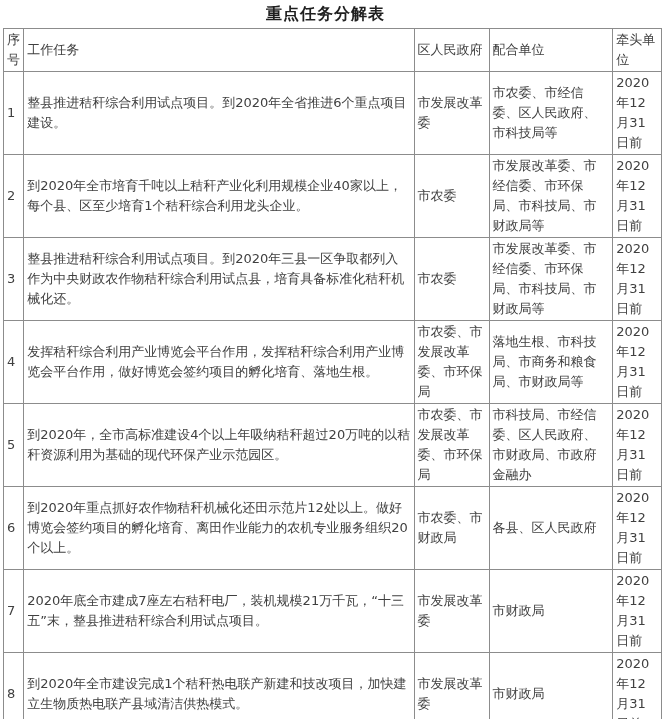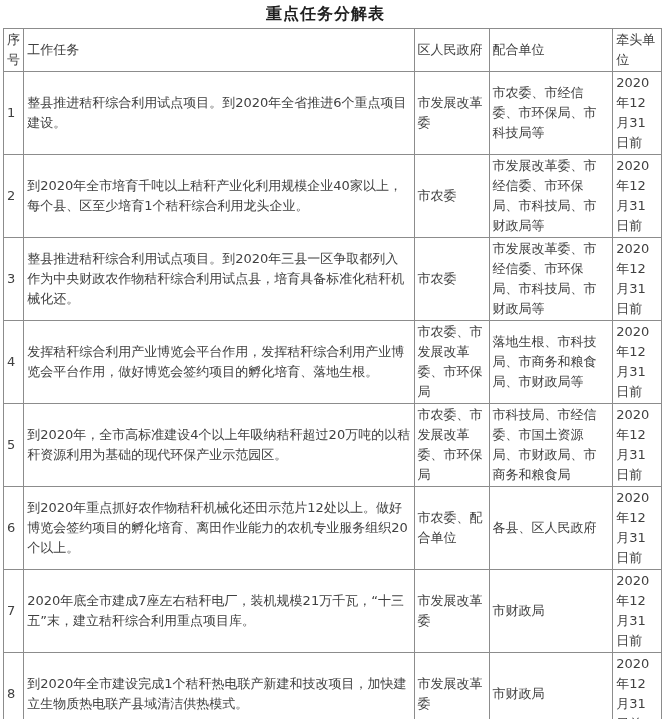--- a/index.html
+++ b/index.html
@@ -75,21 +75,21 @@
         <th>区人民政府</th>
         <th>配合单位</th>
         <th>牵头单位</th>
       </tr>
     </thead>
     <tbody id="table-body">
         <tr>
       <td>1</td>
       <td>整县推进秸秆综合利用试点项目。到2020年全省推进6个重点项目建设。</td>
       <td>市发展改革委</td>
-      <td>市农委、市经信委、市环保局、市科技局等</td>
+      <td>市农委、市经信委、区人民政府、市科技局等</td>
       <td>2020年12月31日前</td>
     </tr>
         <tr>
       <td>2</td>
       <td>到2020年全市培育千吨以上秸秆产业化利用规模企业40家以上，每个县、区至少培育1个秸秆综合利用龙头企业。</td>
       <td>市农委</td>
       <td>市发展改革委、市经信委、市环保局、市科技局、市财政局等</td>
       <td>2020年12月31日前</td>
     </tr>
         <tr>
@@ -103,33 +103,33 @@
       <td>4</td>
       <td>发挥秸秆综合利用产业博览会平台作用，发挥秸秆综合利用产业博览会平台作用，做好博览会签约项目的孵化培育、落地生根。</td>
       <td>市农委、市发展改革委、市环保局</td>
       <td>落地生根、市科技局、市商务和粮食局、市财政局等</td>
       <td>2020年12月31日前</td>
     </tr>
         <tr>
       <td>5</td>
       <td>到2020年，全市高标准建设4个以上年吸纳秸秆超过20万吨的以秸秆资源利用为基础的现代环保产业示范园区。</td>
       <td>市农委、市发展改革委、市环保局</td>
-      <td>市科技局、市经信委、市国土资源局、市财政局、市商务和粮食局</td>
+      <td>市科技局、市经信委、区人民政府、市财政局、市政府金融办</td>
       <td>2020年12月31日前</td>
     </tr>
         <tr>
       <td>6</td>
       <td>到2020年重点抓好农作物秸秆机械化还田示范片12处以上。做好博览会签约项目的孵化培育、离田作业能力的农机专业服务组织20个以上。</td>
-      <td>市农委、配合单位</td>
+      <td>市农委、市财政局</td>
       <td>各县、区人民政府</td>
       <td>2020年12月31日前</td>
     </tr>
         <tr>
       <td>7</td>
-      <td>2020年底全市建成7座左右秸秆电厂，装机规模21万千瓦，“十三五”末，建立秸秆综合利用重点项目库。</td>
+      <td>2020年底全市建成7座左右秸秆电厂，装机规模21万千瓦，“十三五”末，整县推进秸秆综合利用试点项目。</td>
       <td>市发展改革委</td>
       <td>市财政局</td>
       <td>2020年12月31日前</td>
     </tr>
         <tr>
       <td>8</td>
       <td>到2020年全市建设完成1个秸秆热电联产新建和技改项目，加快建立生物质热电联产县域清洁供热模式。</td>
       <td>市发展改革委</td>
       <td>市财政局</td>
       <td>2020年12月31日前</td>

